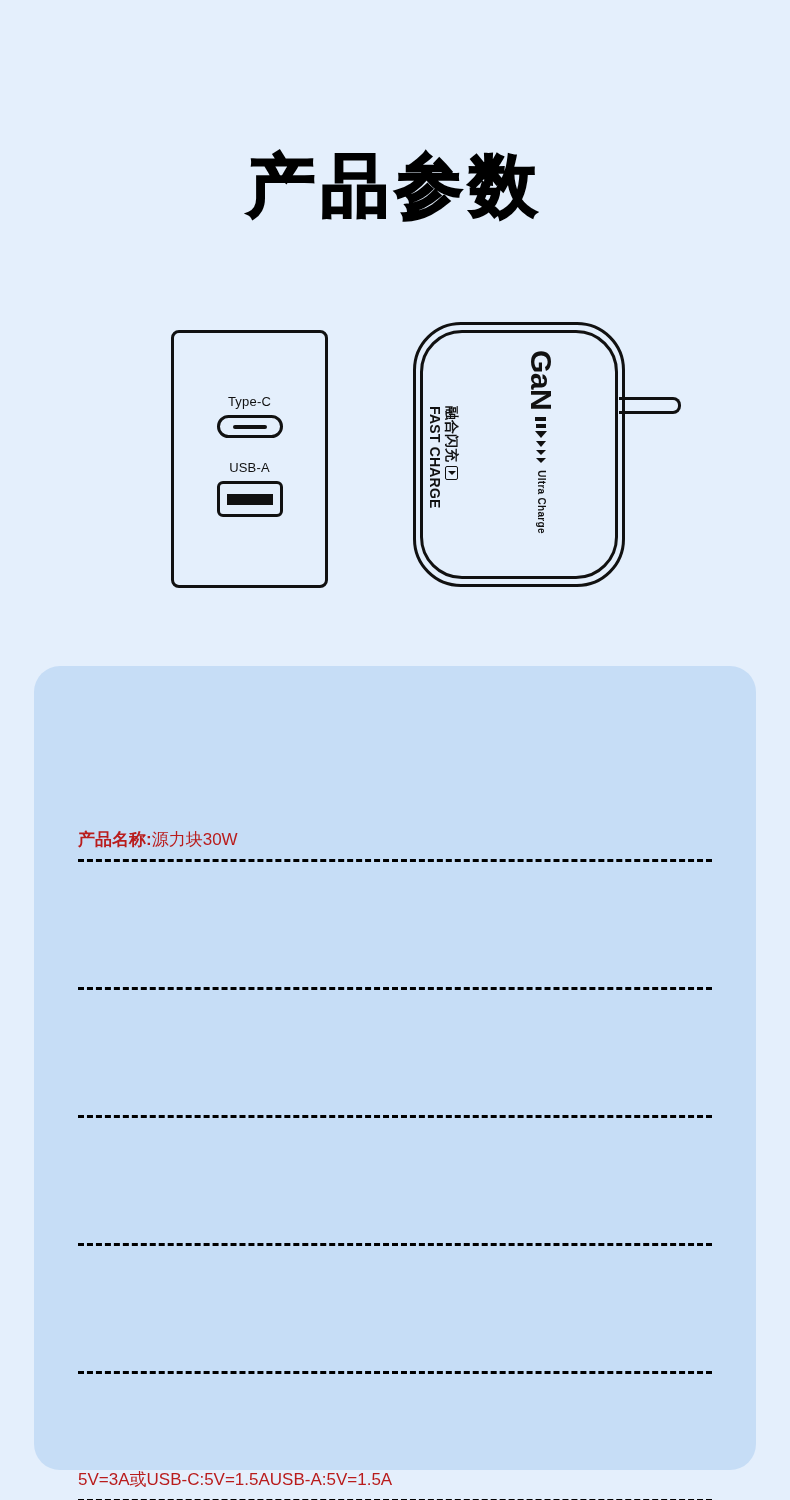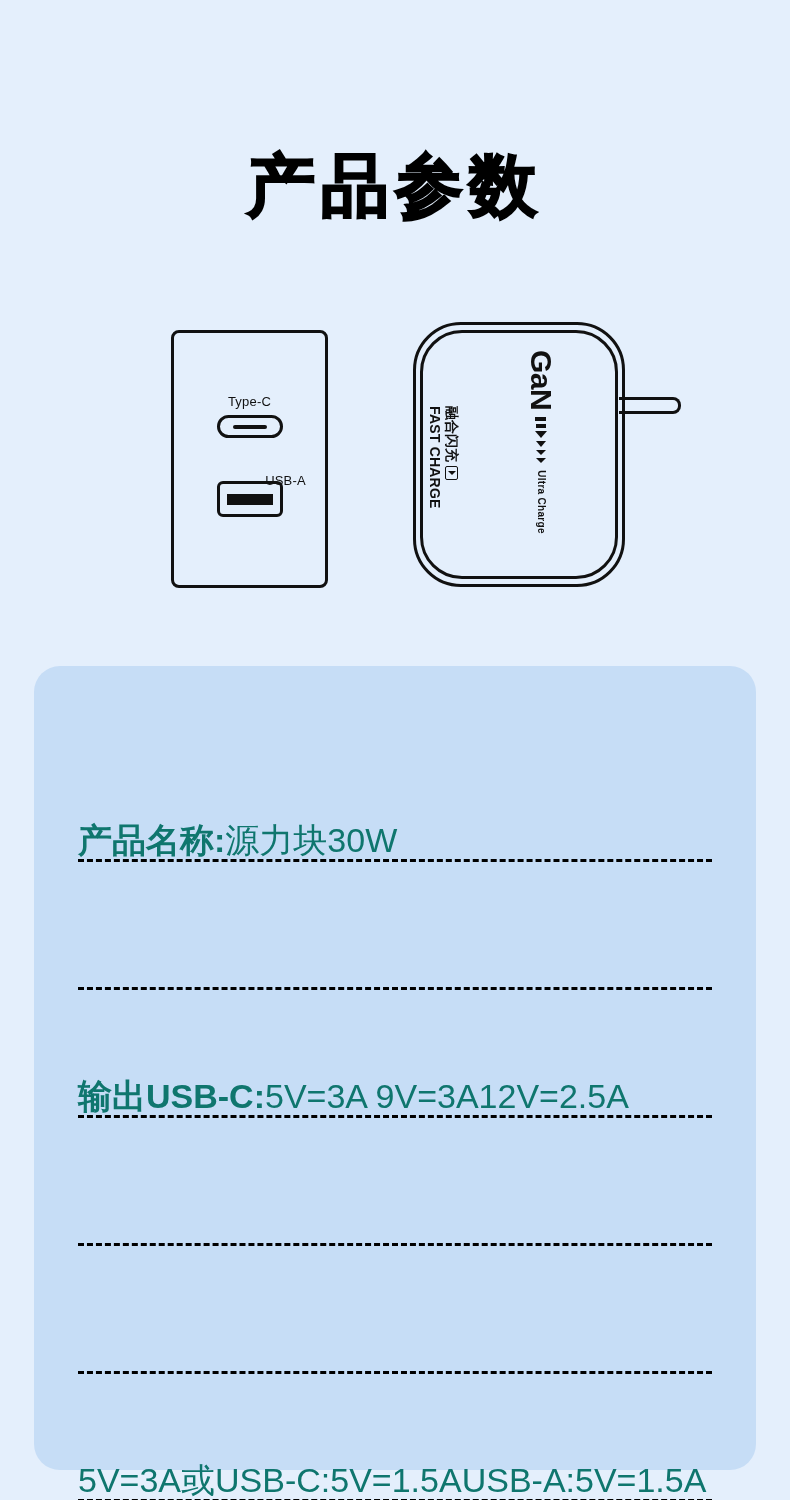--- a/index.html
+++ b/index.html
@@ -56,21 +56,21 @@
     position: absolute;
     width: 100%;
     text-align: center;
     font-size: 13px;
     line-height: 16px;
     color: #111111;
     font-weight: 400;
     letter-spacing: 0.2px;
   }
   .label-typec { top: 61px; }
-  .label-usba  { top: 140px; padding-left: 36px; }
+  .label-usba  { top: 127px; }
 
   .port-typec {
     position: absolute;
     left: 50%;
     transform: translateX(-50%);
     top: 82px;
     width: 66px;
     height: 23px;
     border: 3px solid #111111;
     border-radius: 12px;
@@ -269,22 +269,22 @@
   }
   .spec-row {
     position: relative;
     height: 128px;
   }
   .spec-text {
     position: absolute;
     left: 0;
     bottom: 16px;
     white-space: nowrap;
-    color: #0f766e;
-    font-size: 34px;
+    color: #b91c1c;
+    font-size: 17px;
     line-height: 32px;
   }
   .spec-label {
     font-weight: 700;
     letter-spacing: 0px;
   }
   .spec-value {
     font-weight: 400;
     letter-spacing: 0px;
   }
@@ -355,23 +355,20 @@
         <span class="spec-label">产品名称:</span><span class="spec-value">源力块30W</span>
       </div>
       <div class="spec-rule"></div>
     </div>
 
     <div class="spec-row">
       <div class="spec-rule"></div>
     </div>
 
     <div class="spec-row">
-      <div class="spec-text">
-        <span class="spec-label">输出USB-C:</span><span class="spec-value">5V=3A 9V=3A12V=2.5A</span>
-      </div>
       <div class="spec-rule"></div>
     </div>
 
     <div class="spec-row">
       <div class="spec-rule"></div>
     </div>
 
     <div class="spec-row">
       <div class="spec-rule"></div>
     </div>

